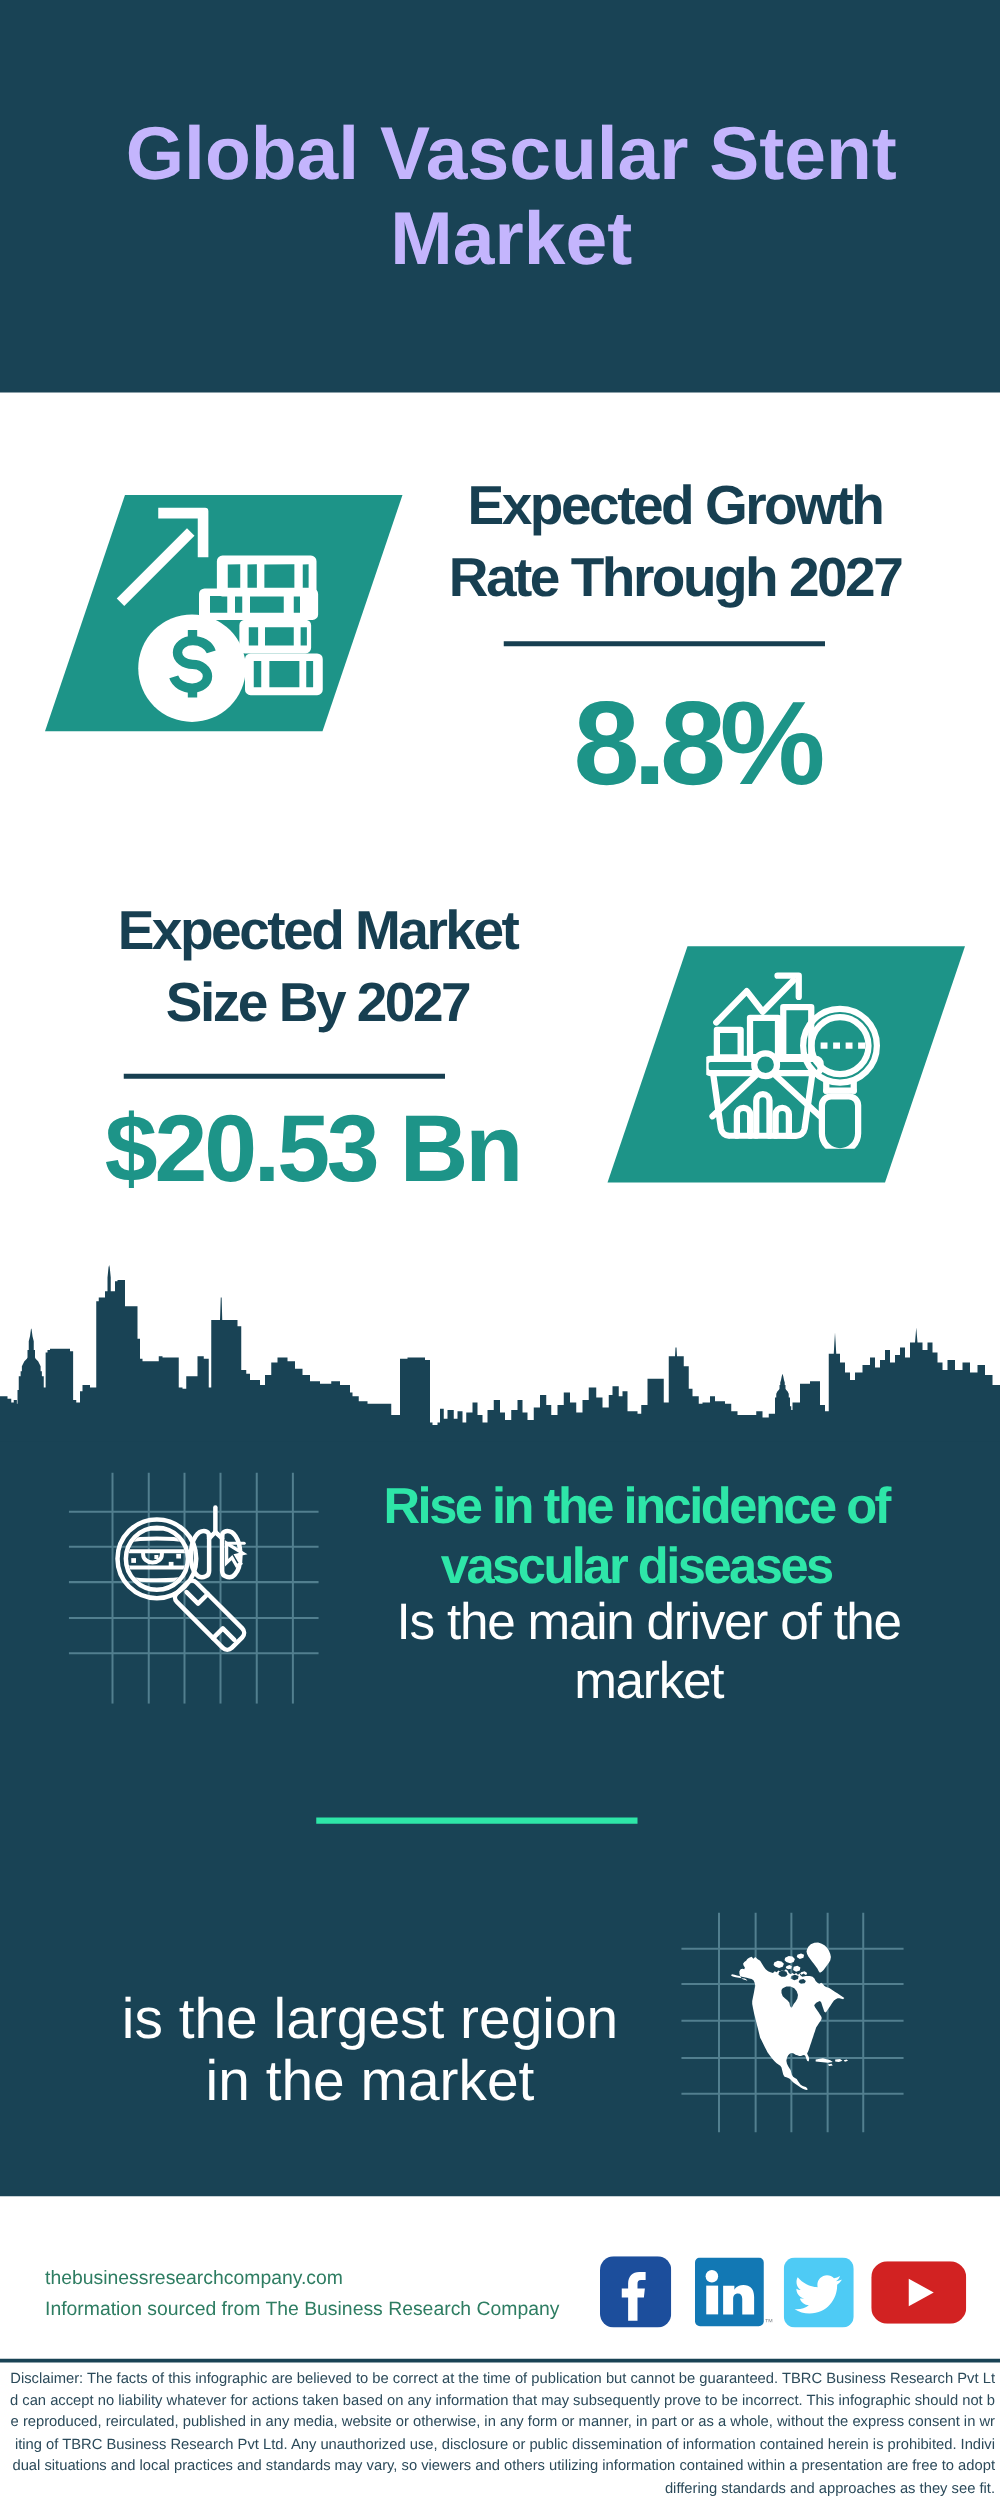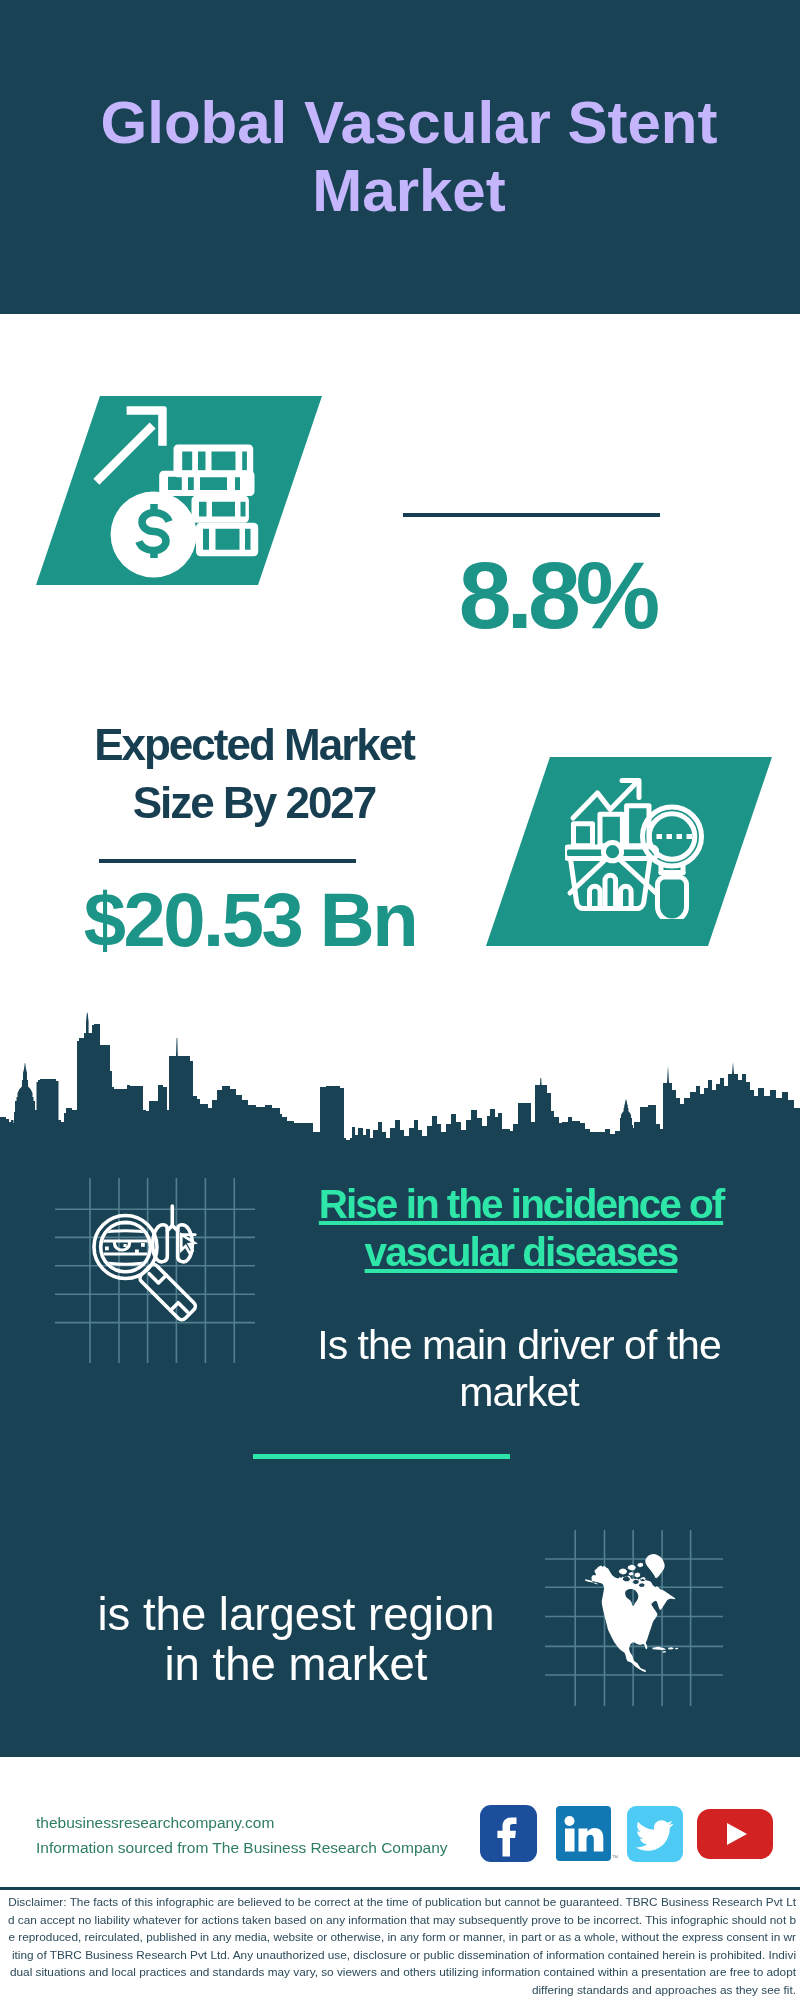--- a/index.html
+++ b/index.html
@@ -8,22 +8,22 @@
   .header{position:absolute;left:0;top:0;width:800px;height:314px;background:#194355;}
   .header h1{position:absolute;left:69px;top:89px;width:680px;margin:0;text-align:center;color:#c4b5fd;font-size:60px;line-height:68px;font-weight:bold;letter-spacing:0px;}
 
   
   .para{position:absolute;background:#1d9488;transform:skewX(-18.7deg);}
   .stat-head{position:absolute;color:#173f51;font-weight:bold;font-size:44px;line-height:58px;letter-spacing:-2px;text-align:center;}
   .rule{position:absolute;height:3px;background:#173f51;}
   .hl-head{position:absolute;color:#2ee6a8;font-weight:bold;font-size:40.5px;line-height:48px;letter-spacing:-2px;text-align:center;}
   .hl-sub{position:absolute;color:#ffffff;font-weight:normal;font-size:41px;line-height:47px;letter-spacing:-1px;text-align:center;}
   .mint-divider{position:absolute;left:253px;top:1454px;width:257px;height:5px;background:#2ee6a8;}
-  #h1a{left:296px;top:1180px;width:450px;text-decoration:underline;}
-  #h1b{left:294px;top:1274px;width:450px;margin-top:48px;}
+  #h1a{left:284px;top:1180px;width:450px;}
+  #h1b{left:294px;top:1274px;width:450px;}
   #h2a{left:67px;top:1537px;width:450px;font-size:44.5px;letter-spacing:-2px;line-height:52px;}
   #h2b{left:76px;top:1590px;width:440px;font-size:45.5px;letter-spacing:0px;line-height:50px;}
   .footer-src{position:absolute;left:36px;top:1810px;width:460px;color:#2e7d62;font-size:15.5px;line-height:25px;}
   .social{position:absolute;display:block;}
   .social.fb{left:480px;top:1805px;}
   .social.li{left:556px;top:1806px;width:64px;}
   .social.tw{left:627px;top:1806px;}
   .social.yt{left:697px;top:1809px;}
   .footer-rule{position:absolute;left:0;top:1887px;width:800px;height:3px;background:#194355;}
   .disclaimer{position:absolute;left:6px;top:1894px;width:790px;color:#2b4a5a;font-size:11.8px;line-height:17.5px;text-align:right;word-break:break-all;}
@@ -80,20 +80,21 @@
                M157.0 132.8 v20.9 h5.5 v-20.9 z"></path>
 
       <circle cx="65.6" cy="138.5" r="43.0"></circle>
     </g>
     <g fill="none" stroke="#1d9488" stroke-width="7.5" stroke-linecap="butt">
       <path d="M81 125.5 a15 12 0 0 0 -15 -9 a12 9.5 0 0 0 0 19 a12 9.5 0 0 1 0 19 a15 12 0 0 1 -15 -9"></path>
       <line x1="66" y1="108" x2="66" y2="117"></line>
       <line x1="66" y1="153" x2="66" y2="162"></line>
     </g>
   </svg>
+  <div class="stat-head" id="s1h">Expected Growth Rate Through 2027</div>
   <div class="rule" id="s1r"></div>
   <div class="stat-val" id="s1v">8.8%</div>
 
   <div class="para" id="para2"></div>
   <svg id="icon2" viewBox="0 0 140 142" width="140" height="142" style="position:absolute;left:565px;top:777px;">
     <g fill="none" stroke="#ffffff" stroke-width="5" stroke-linecap="round" stroke-linejoin="round">
 
       <polyline points="8,41 32.4,15.9 45.2,32.4 69.6,7.4"></polyline>
 
       <polyline points="57,3.5 74,3.5 74,20.5"></polyline>

